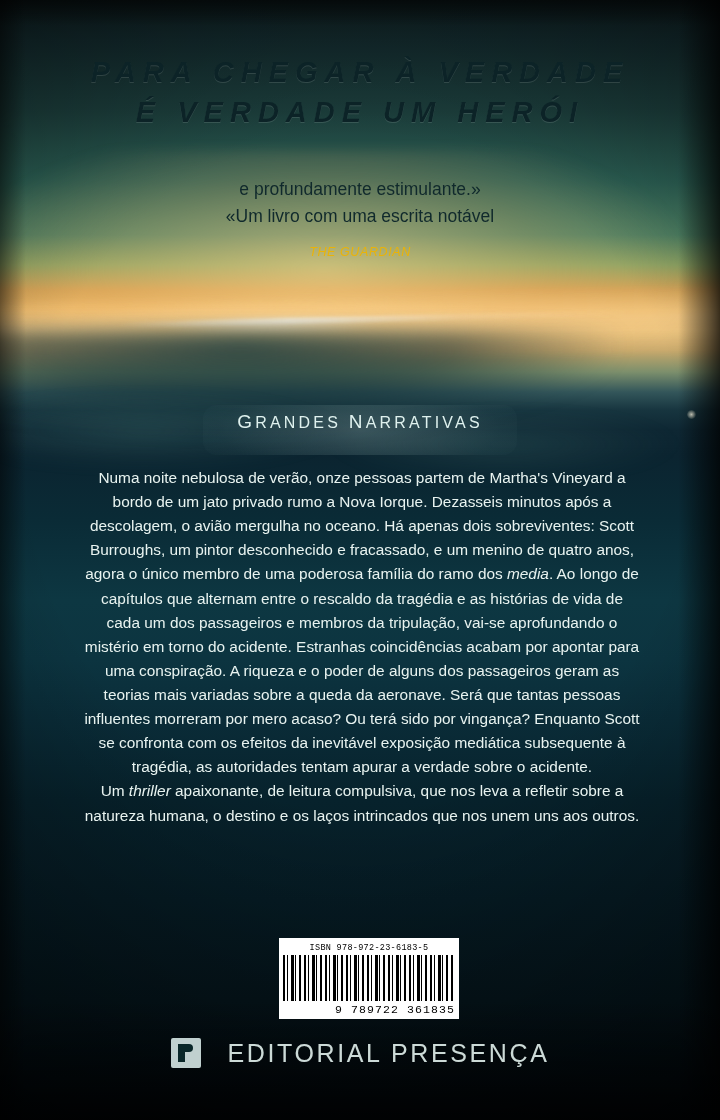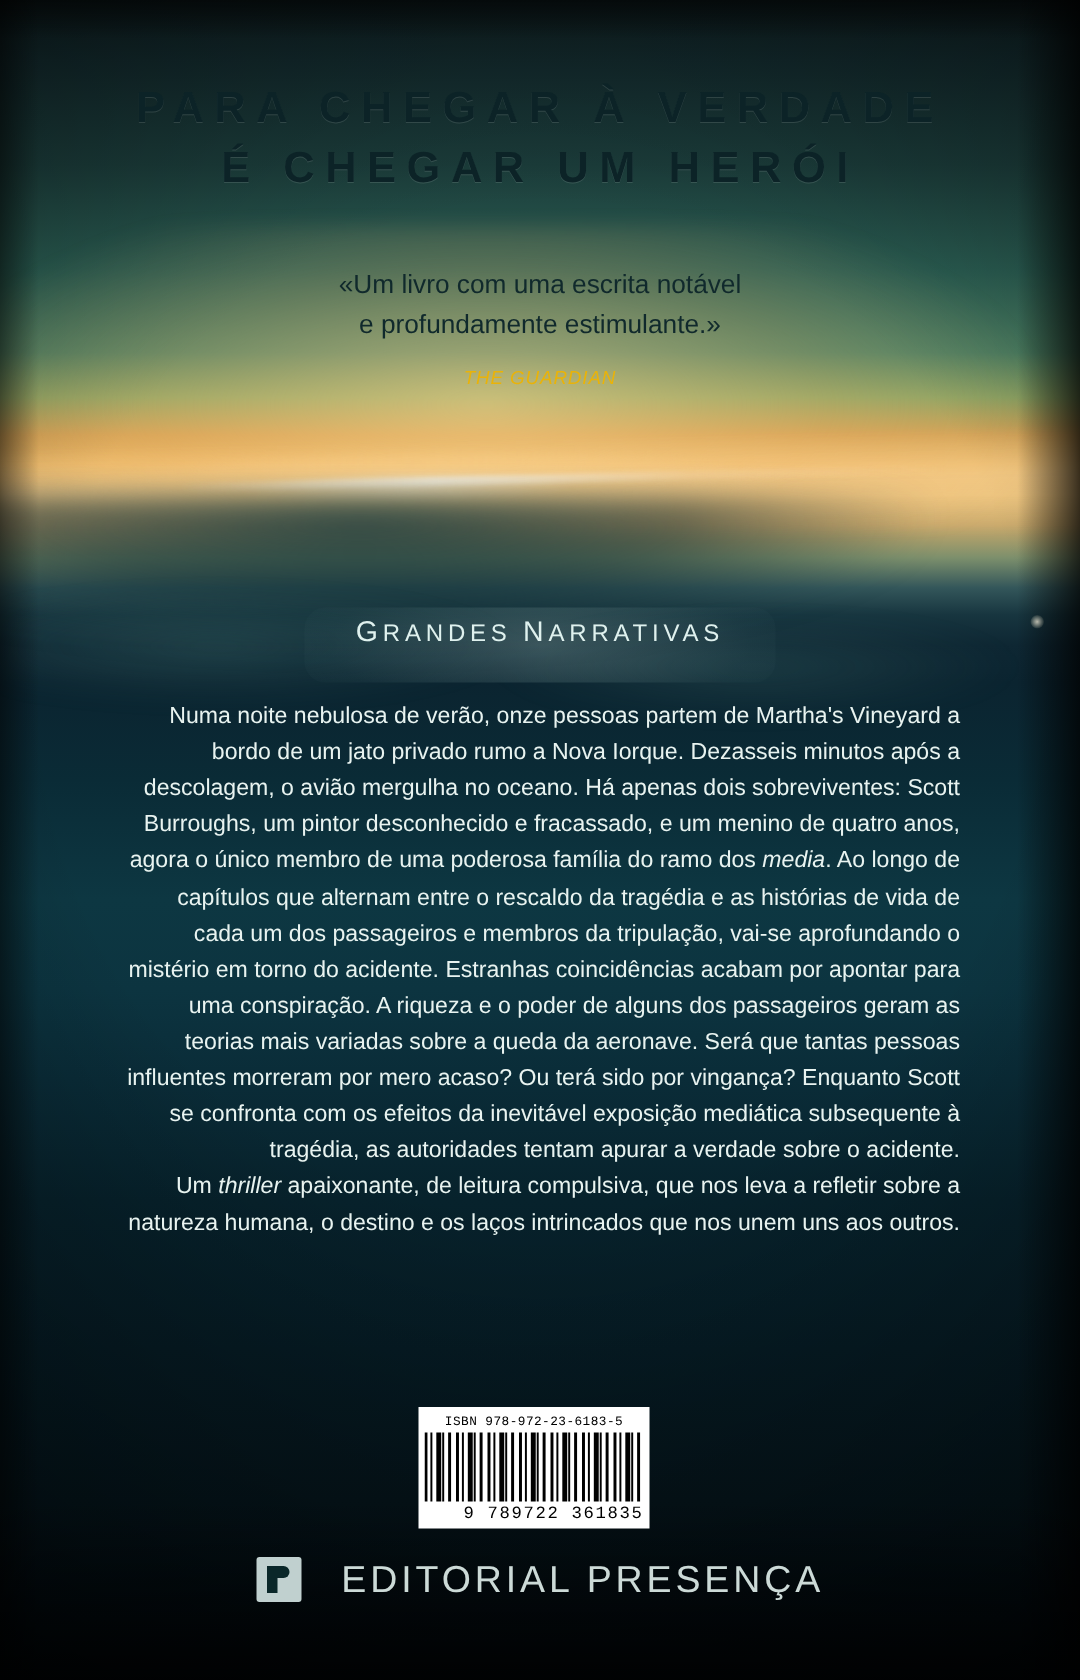--- a/index.html
+++ b/index.html
@@ -146,20 +146,21 @@
     position: absolute;
     top: 52px;
     left: 0; right: 0;
     text-align: center;
     color: #0c2327;
     font-weight: bold;
     font-size: 29px;
     letter-spacing: 7px;
     line-height: 1.38;
     text-shadow: 0 1px 0 rgba(255,255,255,0.12);
+    font-style: italic;
   }
   .headline .line2 { display: block; }
 
   .quote {
     position: absolute;
     top: 176px;
     left: 0; right: 0;
     text-align: center;
     color: #10292c;
     font-size: 17.5px;
@@ -201,31 +202,31 @@
   .collection-text .cap { font-size: 19px; }
 
   .blurb {
     position: absolute;
     top: 466px;
     left: 84px;
     width: 556px;
     color: #e8f3f0;
     font-size: 15.4px;
     line-height: 1.565;
-    text-align: right;
+    text-align: center;
   }
   .blurb p { margin: 0; }
   .blurb em { font-style: italic; }
 
   
   .barcode-box {
     position: absolute;
     left: 279px;
     top: 938px;
-    width: 154px;
+    width: 180px;
     background: #ffffff;
     padding: 4px 4px 3px;
     box-sizing: border-box;
   }
   .barcode-isbn {
     text-align: center;
     font-family: "Liberation Mono", monospace;
     font-size: 8.5px;
     color: #000;
     letter-spacing: 0.3px;
@@ -307,26 +308,26 @@
   <div class="speck"></div>
   <div class="top-shadow"></div>
   <div class="left-shadow"></div>
   <div class="spine-shadow"></div>
   <div class="bottom-shadow"></div>
 
   <div class="content">
 
     <div class="headline">
       <span>PARA CHEGAR À VERDADE</span>
-      <span class="line2">É CHEGAR UM HERÓI</span>
+      <span class="line2">É VERDADE UM HERÓI</span>
     </div>
 
     <div class="quote">
+      <div>e profundamente estimulante.»</div>
       <div>«Um livro com uma escrita notável</div>
-      <div>e profundamente estimulante.»</div>
     </div>
 
     <div class="quote-source">THE GUARDIAN</div>
 
     <div class="collection">
       <div class="collection-pill">
         <div class="collection-text"><span class="cap">G</span>RANDES <span class="cap">N</span>ARRATIVAS</div>
       </div>
     </div>
 

